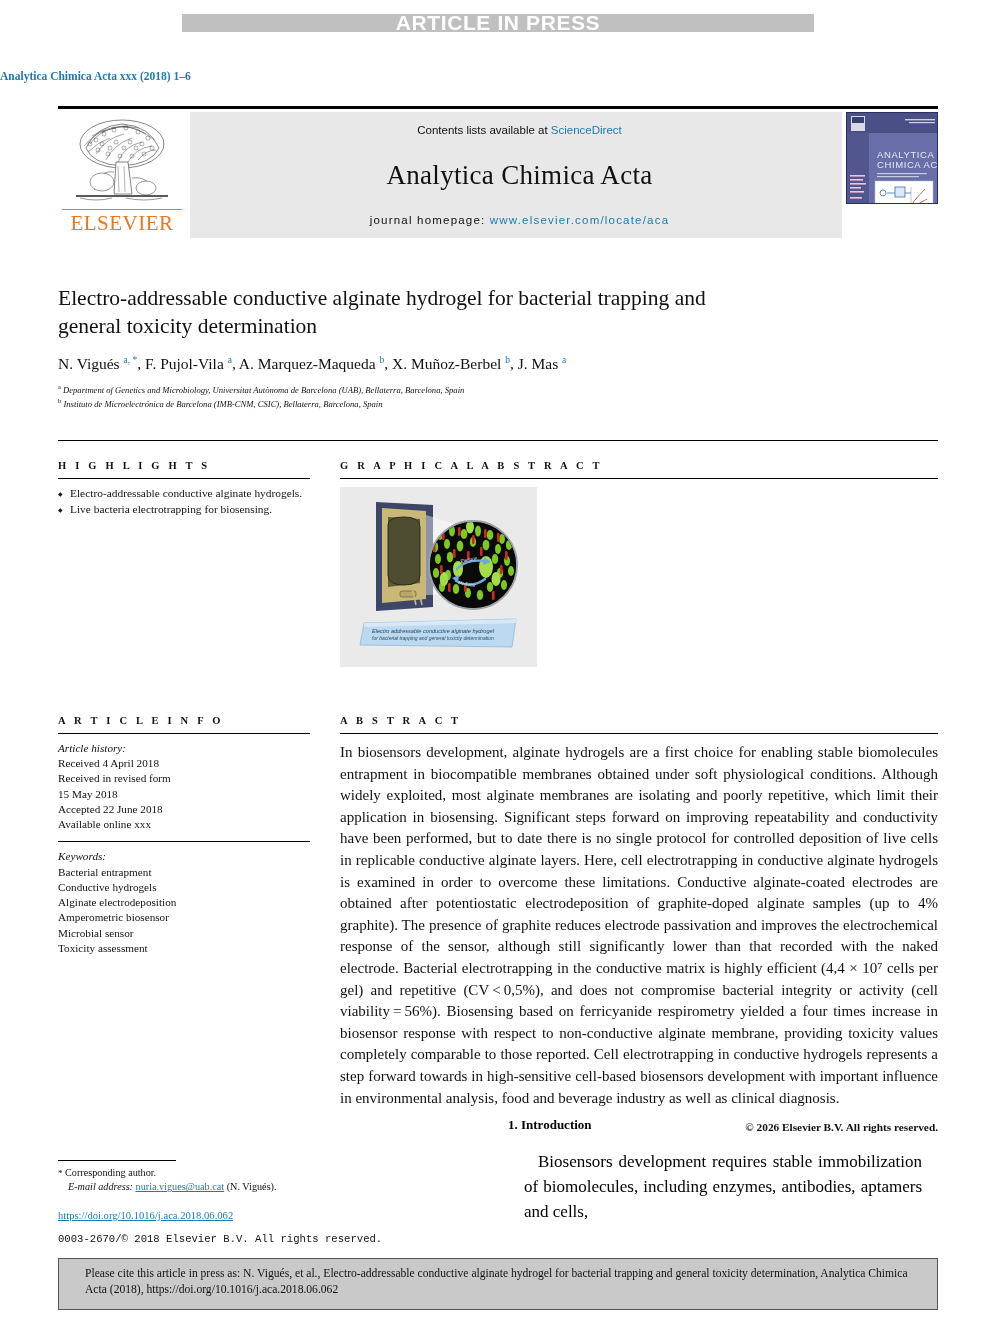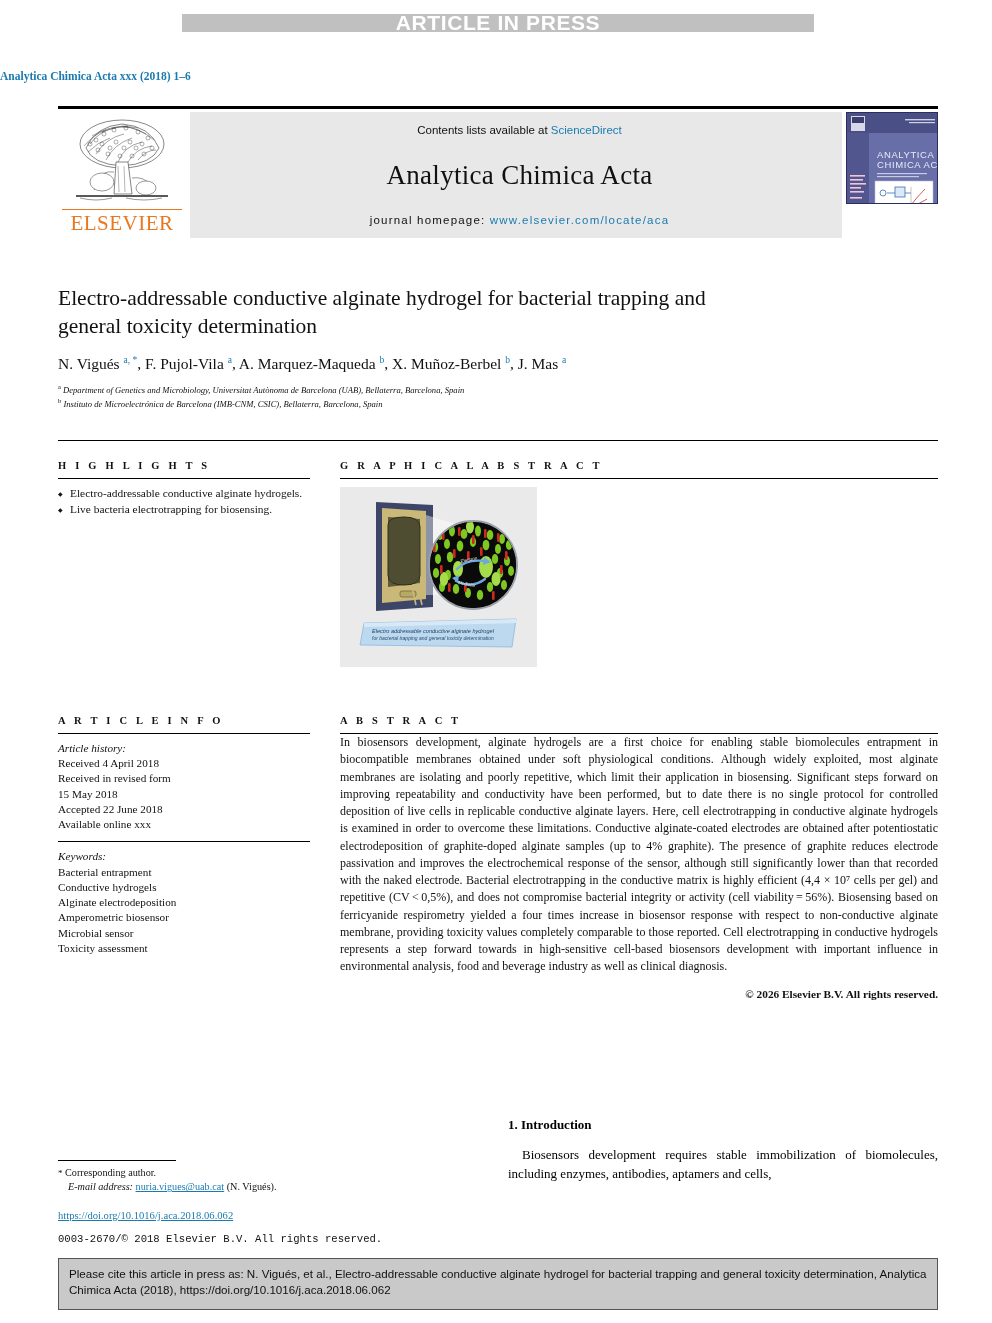--- a/index.html
+++ b/index.html
@@ -197,22 +197,23 @@
     font-family: "Liberation Serif", serif;
     font-size: 11.2px;
     line-height: 1.36;
     color: #111;
   }
   .ai-body .it { font-style: italic; }
   .ai-rule { border-top: 1.7px solid #000; margin: 9px 0 0 0; }
 
   .abstract-wrap { top: 715px; }
   .abs-body {
-    font-family: "Liberation Serif", serif;
-    font-size: 12px;
+    margin-top: 8px;
+    font-family: "Liberation Serif", serif;
+    font-size: 15px;
     line-height: 1.44;
     text-align: justify;
     color: #111;
   }
   .abs-copy {
     margin-top: 12px;
     text-align: right;
     font-family: "Liberation Serif", serif;
     font-size: 11.3px;
     font-weight: bold;
@@ -221,25 +222,25 @@
 
   .intro-wrap { position: absolute; left: 508px; width: 430px; top: 1117px; }
   .intro-head {
     font-family: "Liberation Serif", serif;
     font-weight: bold;
     font-size: 13px;
     margin: 0 0 12px 0;
   }
   .intro-p {
     font-family: "Liberation Serif", serif;
-    font-size: 13px;
+    font-size: 17px;
     line-height: 1.48;
     text-align: justify;
     text-indent: 14px;
-    margin: 0;
+    margin: 16px;
   }
 
   
   .footnote {
     position: absolute; left: 58px; top: 1160px; width: 300px;
   }
   .fn-rule { width: 118px; border-top: 1px solid #000; margin-bottom: 5px; }
   .fn-line {
     font-family: "Liberation Serif", serif;
     font-size: 10.2px;
@@ -266,24 +267,25 @@
 
   
   .cite-box {
     position: absolute; left: 58px; top: 1258px;
     width: 880px; height: 52px;
     background: #c9c9c9;
     border: 1px solid #555;
     padding: 7px 10px;
   }
   .cite-text {
-    font-family: Liberation Sans, sans-serif;
+    font-family: Liberation Serif, serif;
     font-size: 11.6px;
     line-height: 1.42;
     color: #111;
+    margin-left: 16px;
   }
 </style>
 </head>
 <body>
 
 <div class="press-banner">
   <span>ARTICLE IN PRESS</span>
 </div>
 
 <div class="running-head">Analytica Chimica Acta xxx (2018) 1–6</div>

